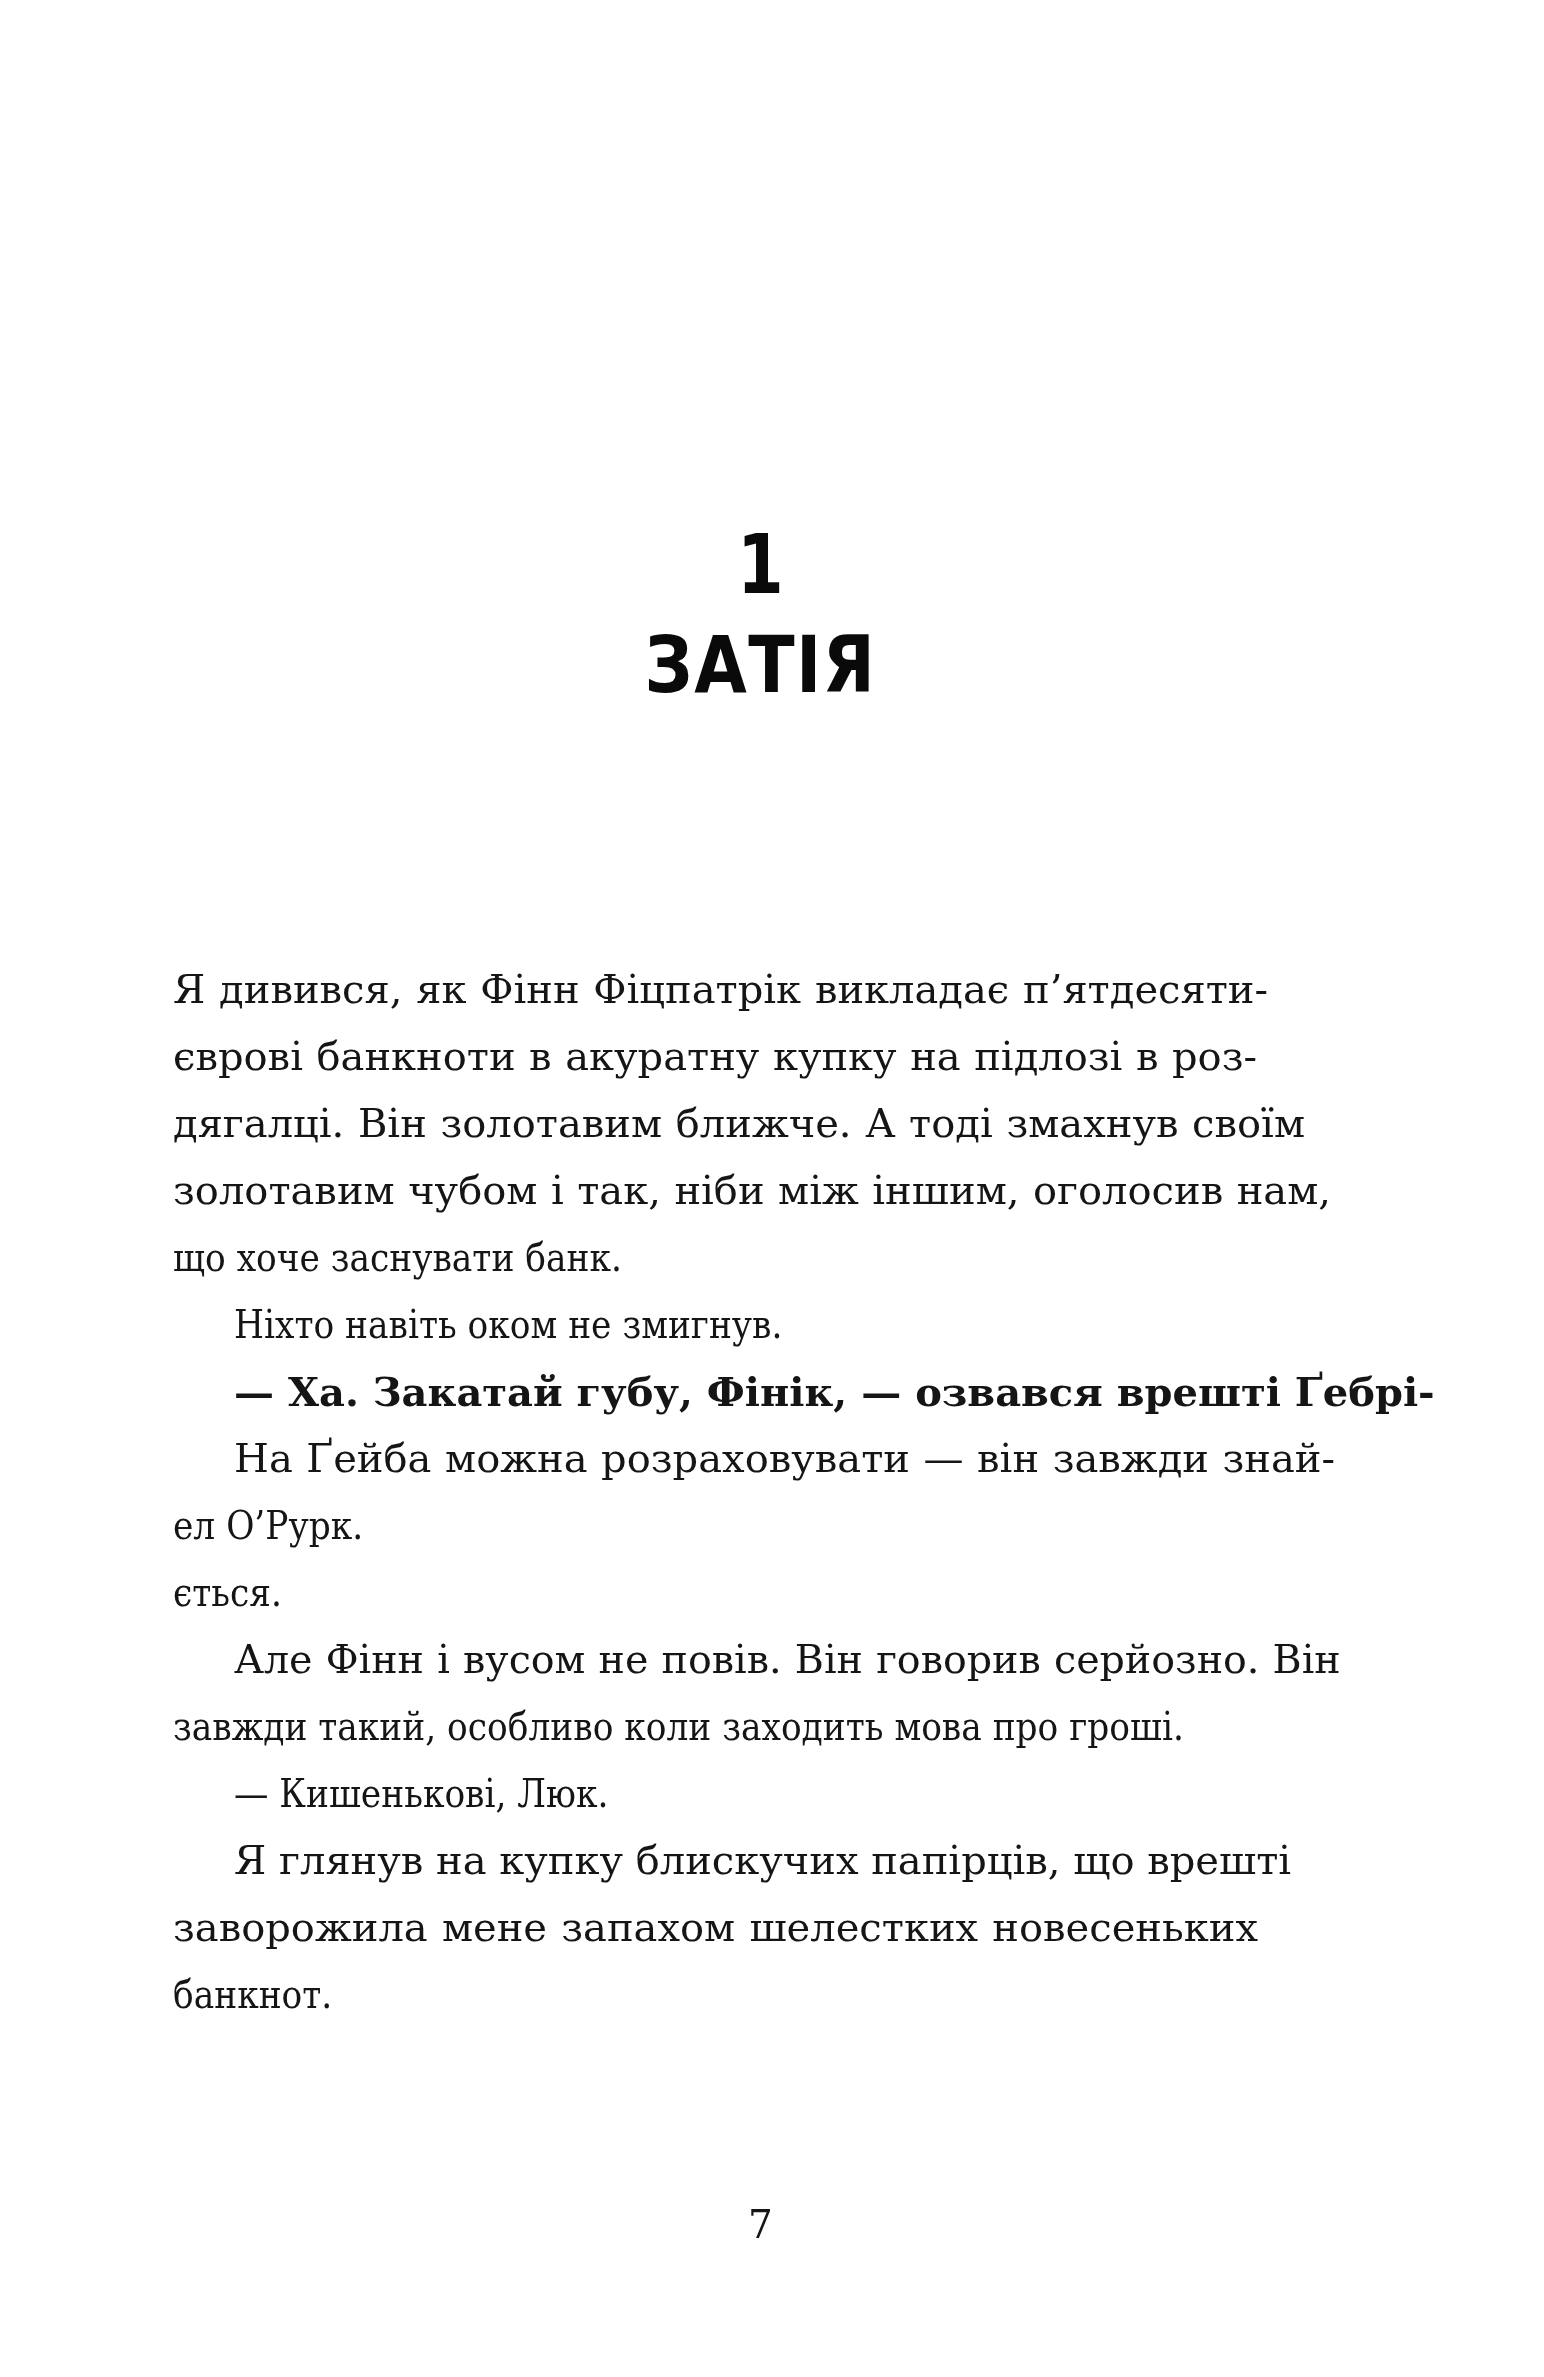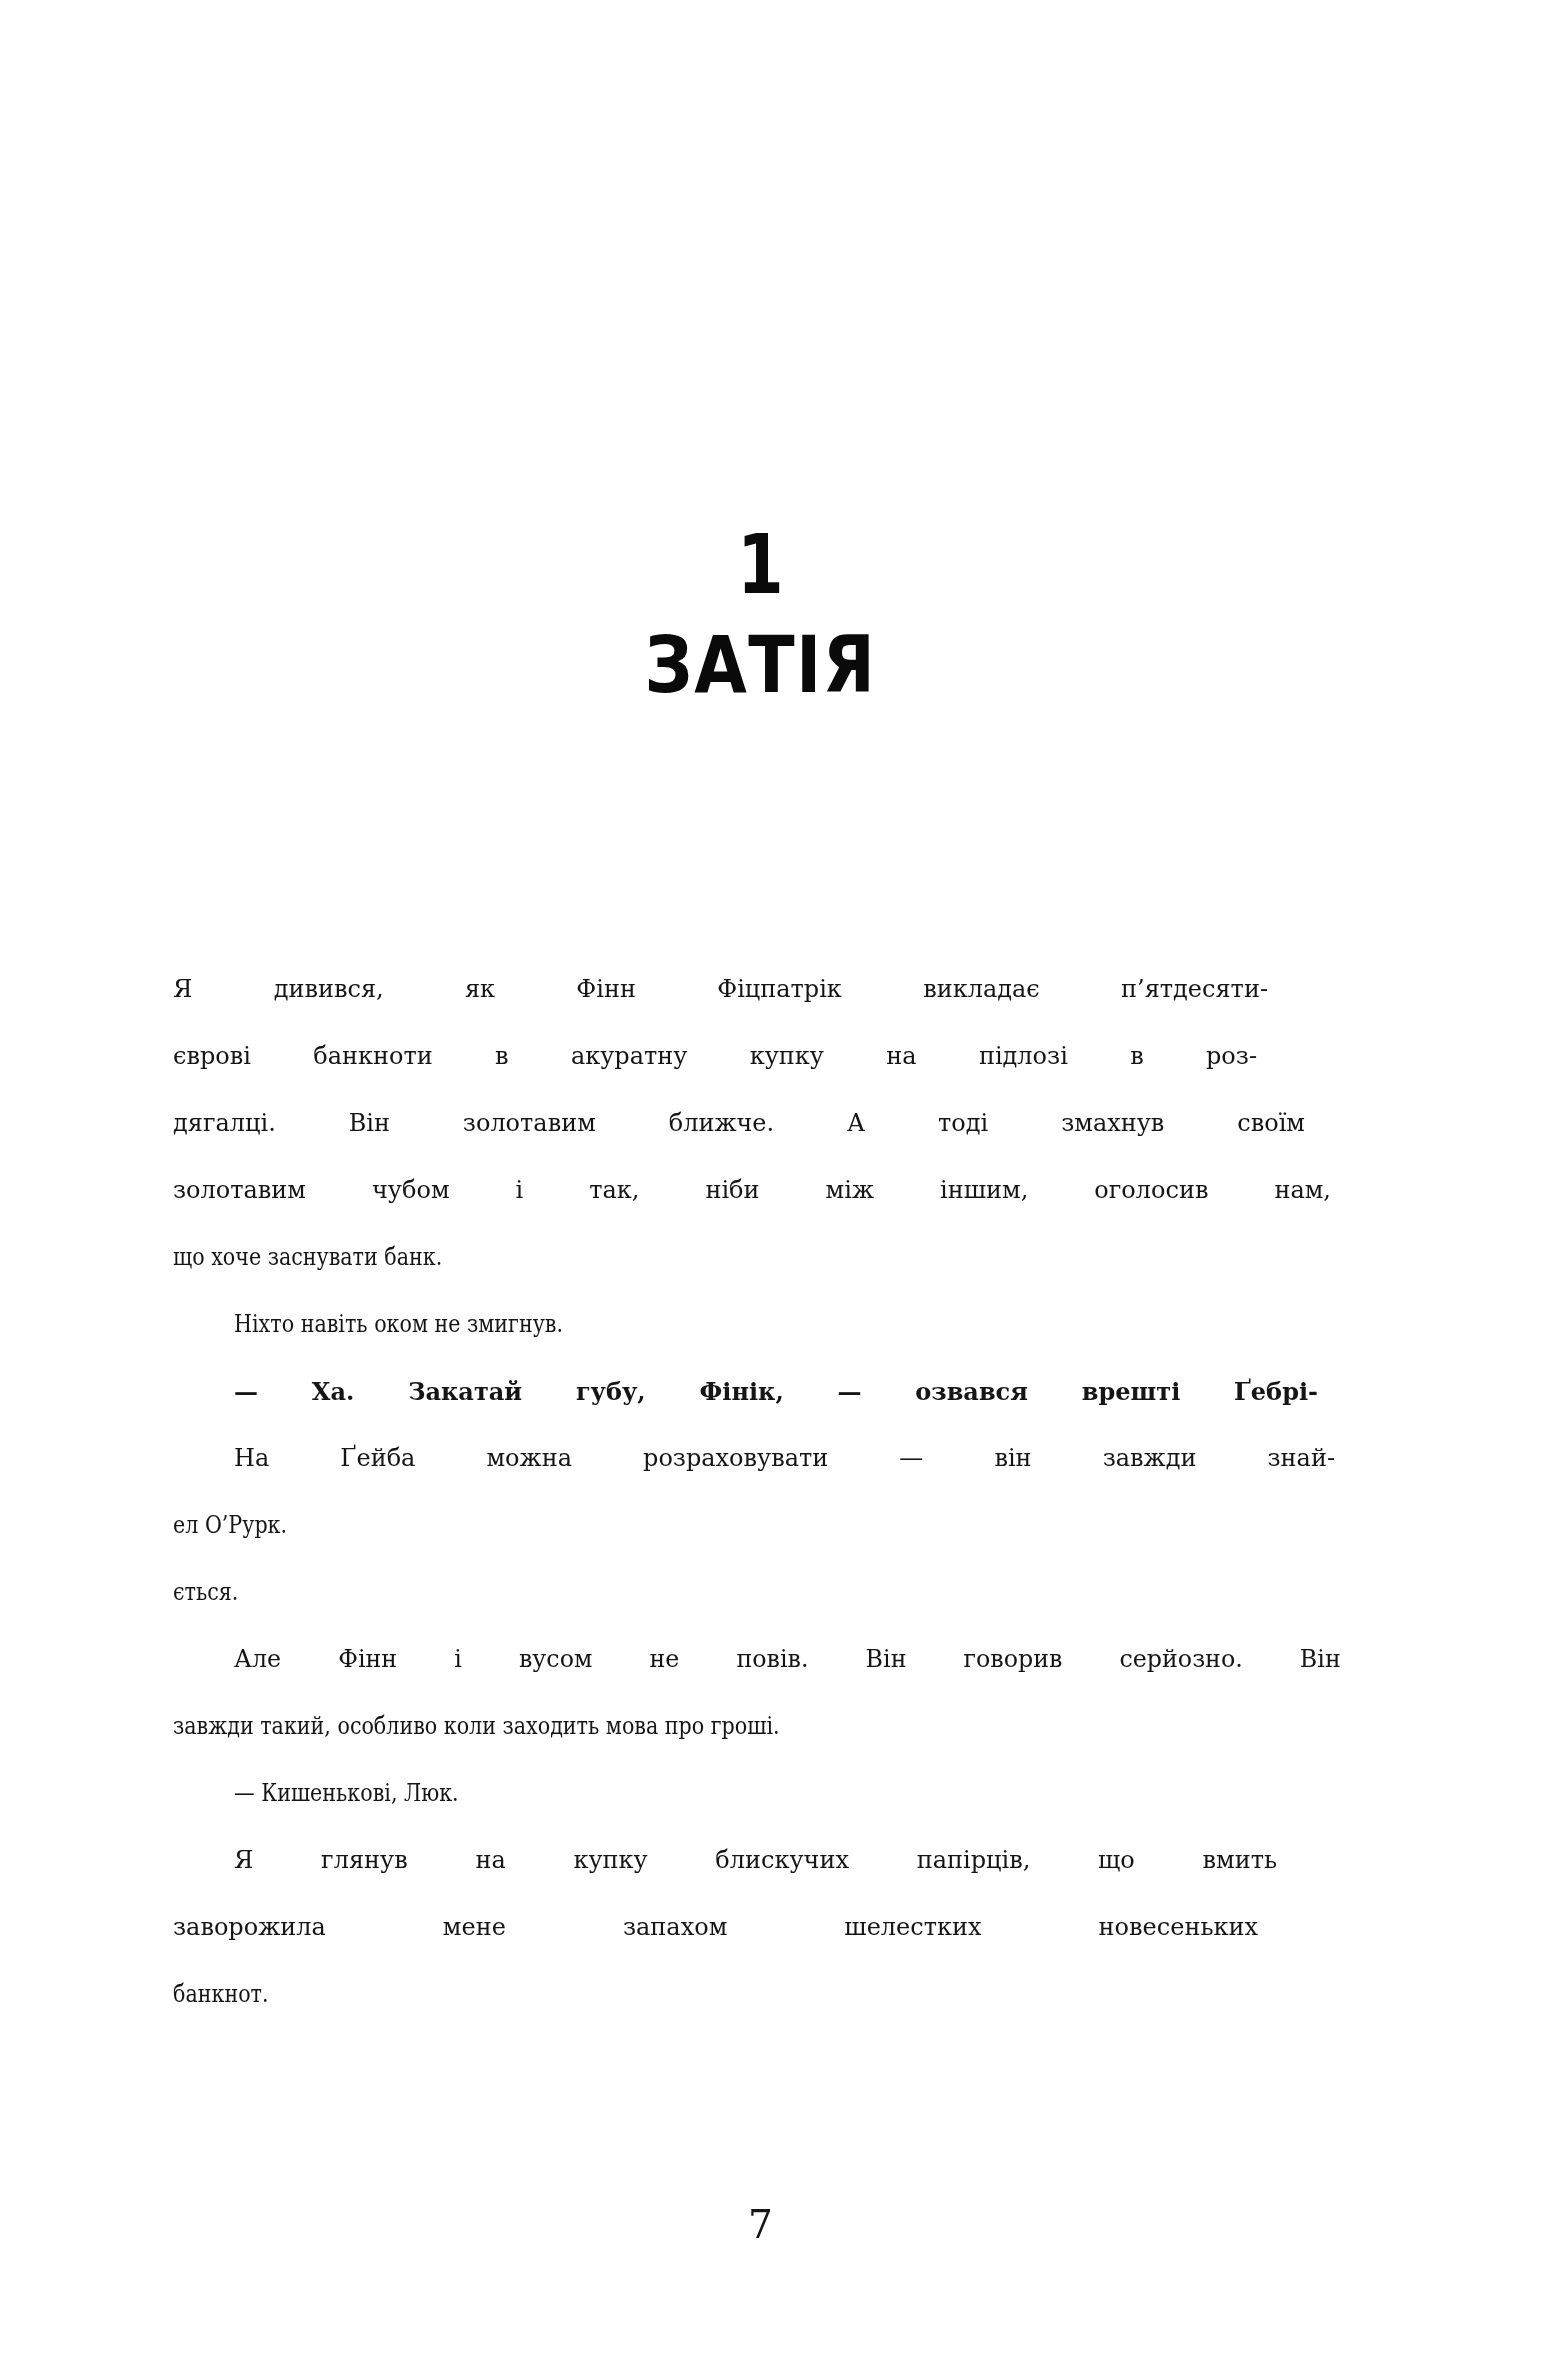--- a/index.html
+++ b/index.html
@@ -49,21 +49,21 @@
       color: #0a0a0a;
       transform: scaleX(0.86);
       transform-origin: 760px 0;
     }
     .body-text {
       position: absolute;
       left: 173px;
       top: 956px;
       width: 1168px;
       font-family: "DejaVu Serif", serif;
-      font-size: 24px;
+      font-size: 40px;
       line-height: 67px;
       color: #151515;
     }
     .line {
       display: block;
       white-space: nowrap;
       height: 67px;
       text-align: justify;
       text-align-last: justify;
     }
@@ -104,20 +104,20 @@
     <span class="line" style="width: 1168px;"><span class="cond" style="transform: scaleX(1); width: 1158px;">золотавим чубом і так, ніби між іншим, оголосив нам,</span></span>
     <span class="line last"><span class="cond" style="transform: scaleX(0.86);">що хоче заснувати банк.</span></span>
     <span class="line indent last"><span class="cond" style="transform: scaleX(0.86);">Ніхто навіть оком не змигнув.</span></span>
     <span class="line indent" style="width: 1107px;"><span class="cond" style="transform: scaleX(1); width: 1084px; font-weight: bold;">— Ха. Закатай губу, Фінік, — озвався врешті Ґебрі-</span></span>
     <span class="line indent" style="width: 1107px;"><span class="cond" style="transform: scaleX(1); width: 1101px;">На Ґейба можна розраховувати — він завжди знай-</span></span>
     <span class="line last"><span class="cond" style="transform: scaleX(0.86);">ел О’Рурк.</span></span>
     <span class="line last"><span class="cond" style="transform: scaleX(0.86);">ється.</span></span>
     <span class="line indent" style="width: 1107px;"><span class="cond" style="transform: scaleX(0.989028); width: 1119px;">Але Фінн і вусом не повів. Він говорив серйозно. Він</span></span>
     <span class="line last"><span class="cond" style="transform: scaleX(0.86);">завжди такий, особливо коли заходить мова про гроші.</span></span>
     <span class="line indent last"><span class="cond" style="transform: scaleX(0.86);">— Кишенькові, Люк.</span></span>
-    <span class="line indent" style="width: 1107px;"><span class="cond" style="transform: scaleX(1); width: 1043px;">Я глянув на купку блискучих папірців, що вмить</span></span>
+    <span class="line indent" style="width: 1107px;"><span class="cond" style="transform: scaleX(1); width: 1043px;">Я глянув на купку блискучих папірців, що врешті</span></span>
     <span class="line" style="width: 1168px;"><span class="cond" style="transform: scaleX(1); width: 1085px;">заворожила мене запахом шелестких новесеньких</span></span>
     <span class="line last"><span class="cond" style="transform: scaleX(0.86);">банкнот.</span></span>
   </div>
 
   <div class="page-number">7</div>
 </div>
 
 
 </body></html>

